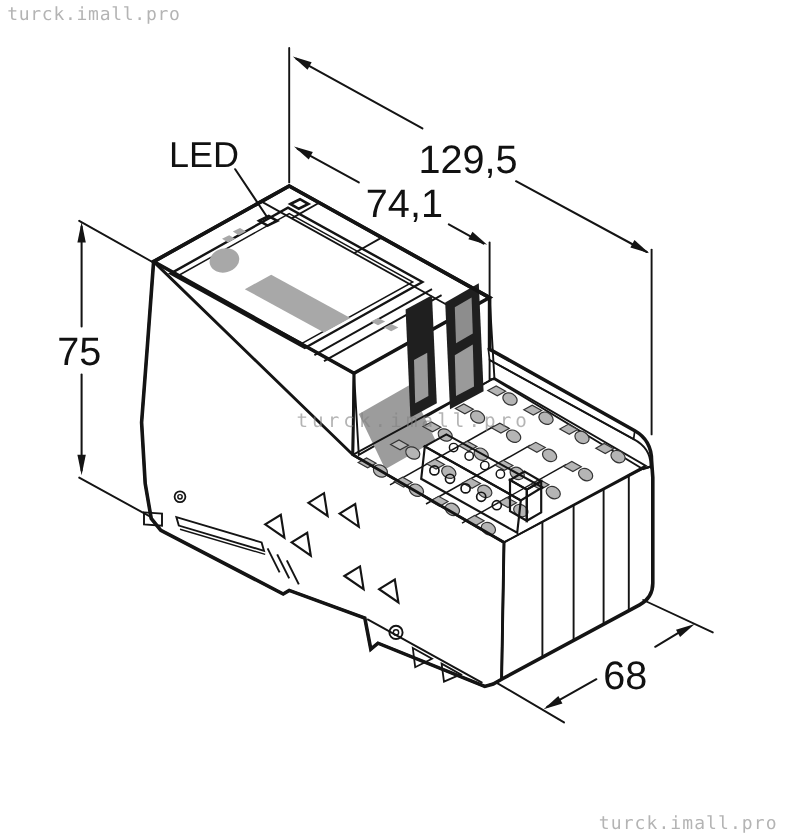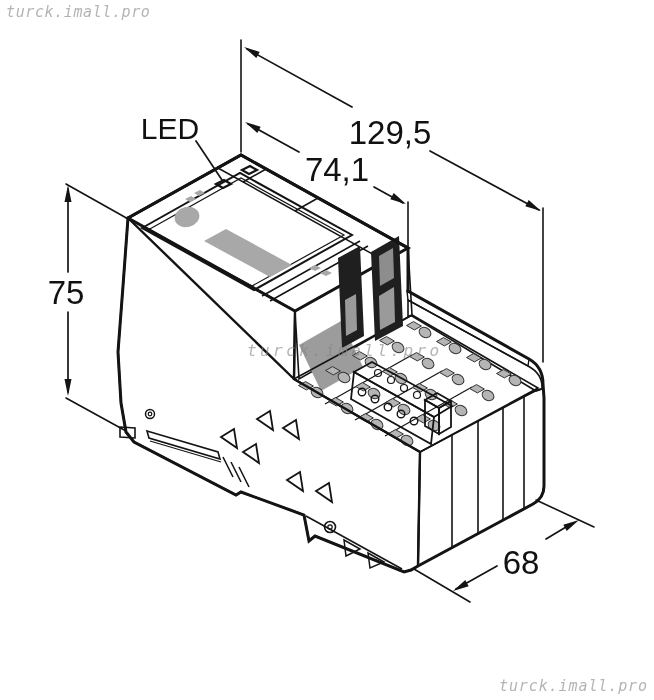--- a/index.html
+++ b/index.html
@@ -9,21 +9,20 @@
     background:#ffffff;
     overflow:hidden;
     font-family:"Liberation Sans", sans-serif;
   }
   .wm{
     position:absolute;
     font-family:"DejaVu Sans Mono", monospace;
     color:#b4b4b4;
     white-space:nowrap;
     user-select:none;
-    font-style:italic;
   }
   #wm-top-left{left:6px;top:3px;font-size:15px;letter-spacing:0.6px;}
   #wm-center{left:247px;top:341px;font-size:16px;letter-spacing:3.4px;color:rgba(130,130,130,0.6);z-index:3;}
   #wm-bottom-right{left:499px;top:677px;font-size:15px;letter-spacing:0.9px;}
   svg{position:absolute;left:0;top:0;z-index:2;}
   .ln{stroke:#141414;fill:none;}
   .dim-text{fill:#111;font-size:33px;font-family:"Liberation Sans",sans-serif;}
   .led-text{fill:#111;font-size:30px;font-family:"Liberation Sans",sans-serif;}
 </style>
 </head>

